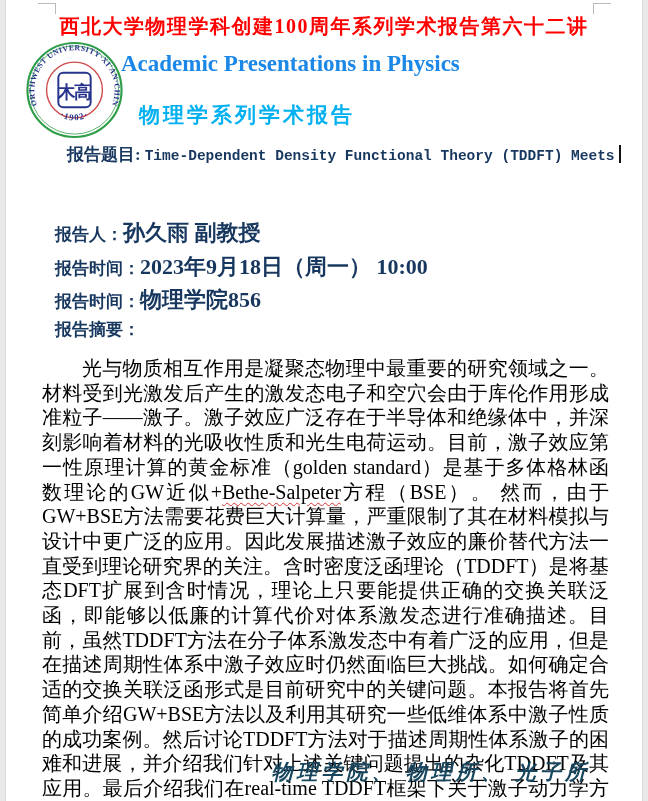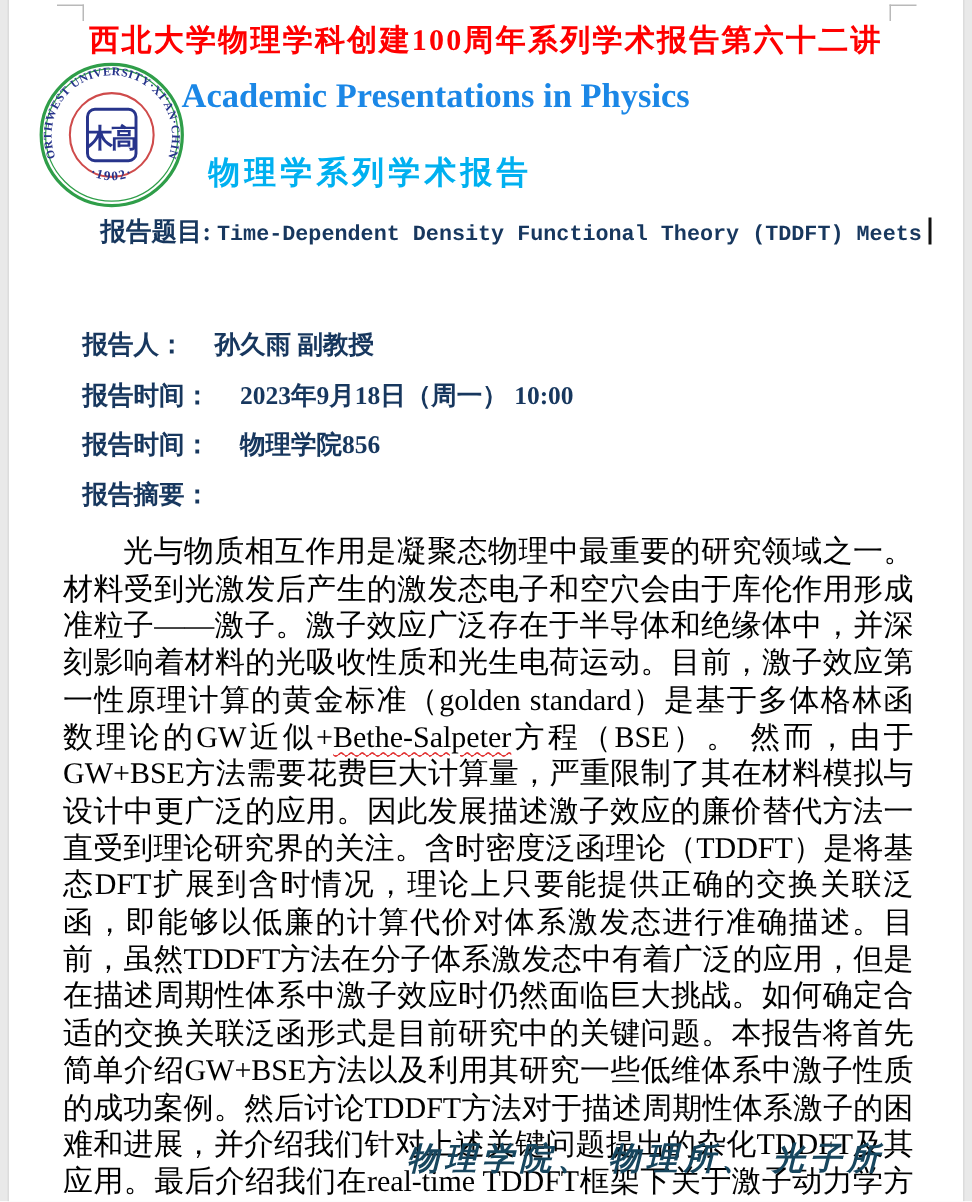--- a/index.html
+++ b/index.html
@@ -32,21 +32,21 @@
   }
   .title-series{
     position:absolute;left:139px;top:85px;
     font-size:21px;font-weight:bold;letter-spacing:3px;
     color:#00B0F0;white-space:nowrap;margin-top:16px;
   }
 
   .details{position:absolute;left:55px;top:143px;right:8px;height:200px;color:#17375E;}
   .d-line{position:absolute;left:0;white-space:nowrap;}
   .d-label{font-weight:bold;font-size:17px;}
-  .d-value{font-weight:bold;font-size:17px;margin-left:20px;}
+  .d-value{font-weight:bold;font-size:22px;}
   .mono{font-family:"Liberation Mono", monospace;font-weight:bold;font-size:14.5px;letter-spacing:0;}
   .caret{display:inline-block;width:2px;height:18px;background:#111;vertical-align:-3px;margin-left:4px;}
   .spell-error{
     text-decoration:underline;
     text-decoration-style:wavy;
     text-decoration-color:#e23030;
     text-decoration-thickness:1px;
     text-underline-offset:3px;
   }
 

